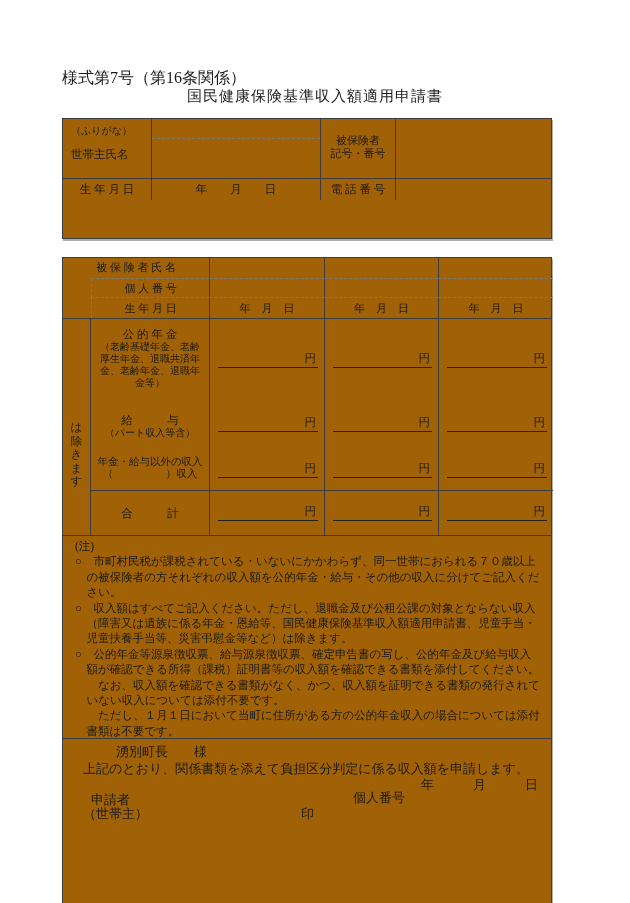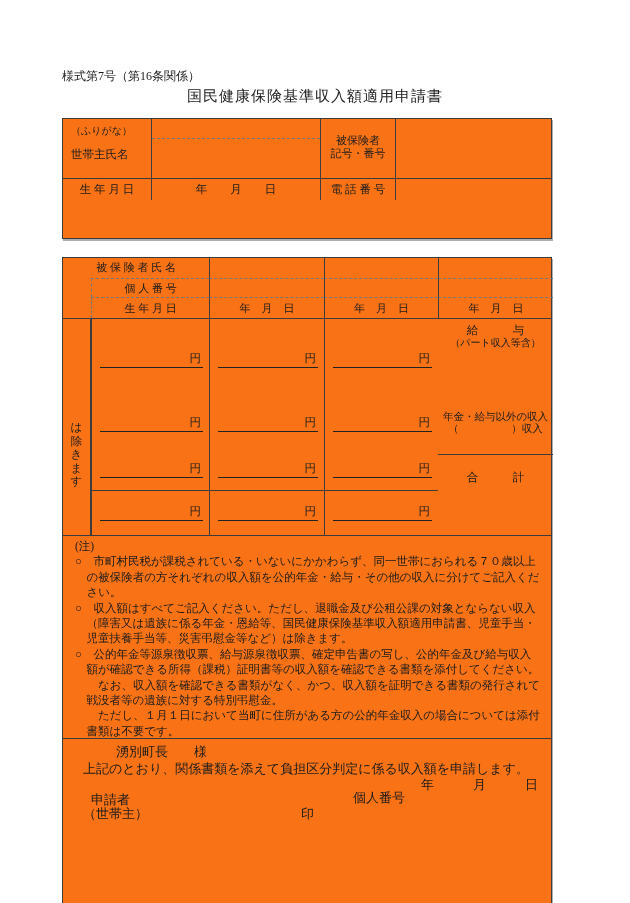--- a/index.html
+++ b/index.html
@@ -4,24 +4,24 @@
 <style>
   html,body{margin:0;padding:0;}
   .page{
     position:relative;
     width:630px;height:903px;
     background:#ffffff;
     font-family:"Liberation Serif","DejaVu Serif",serif;
     color:#1b1b1b;
     overflow:hidden;
   }
-  .form-number{position:absolute;left:62px;top:68px;font-size:12px;}
+  .form-number{position:absolute;left:62px;top:68px;font-size:16px;}
   .form-title{position:absolute;left:0;top:87px;width:630px;text-align:center;font-size:15px;letter-spacing:1px;}
 
-  .box{position:absolute;left:62px;width:490px;border:1px solid #3c3c3c;box-sizing:border-box;background:#f97316;box-shadow:1px 2px 0 #aeaeae;}
+  .box{position:absolute;left:62px;width:490px;border:1px solid #3c3c3c;box-sizing:border-box;background:#a16207;box-shadow:1px 2px 0 #aeaeae;}
   .t1{top:118px;height:121px;}
   .t2{top:257px;height:684px;}
 
   
   .t1r{display:grid;grid-template-columns:88px 169px 75px 158px;}
   .t1r1{height:59px;}
   .t1r2{height:21px;border-top:1px solid #3c3c3c;}
   .t1r1 > div, .t1r2 > div{box-sizing:border-box;}
   .bl{border-left:1px solid #3c3c3c;}
   .who-label{font-size:11.5px;padding:5px 0 0 8px;line-height:14px;}
@@ -124,20 +124,27 @@
       <div class="hc sol-left dash-top lh21">年　月　日</div>
       <div class="hc sol-left dash-top lh21">年　月　日</div>
       <div class="hc sol-left dash-top lh21">年　月　日</div>
     </div>
 
     <div class="t2grid t2income">
       <div class="side-cell">
         <div class="vert">は除きます</div>
       </div>
 
+      <div class="inc-label pension-cell">
+        <div>公 的 年 金</div>
+        <span class="sub">（老齢基礎年金、老齢</span>
+        <span class="sub">厚生年金、退職共済年</span>
+        <span class="sub">金、老齢年金、退職年</span>
+        <span class="sub">金等）</span>
+      </div>
       <div class="data-cell sol-left">
           <div class="yen y1">円</div>
         </div>
       <div class="data-cell sol-left">
           <div class="yen y1">円</div>
         </div>
       <div class="data-cell sol-left">
           <div class="yen y1">円</div>
         </div>
 
@@ -185,21 +192,21 @@
       <div>(注)</div>
       <div>○　市町村民税が課税されている・いないにかかわらず、同一世帯におられる７０歳以上</div>
       <div>　の被保険者の方それぞれの収入額を公的年金・給与・その他の収入に分けてご記入くだ</div>
       <div>　さい。</div>
       <div>○　収入額はすべてご記入ください。ただし、退職金及び公租公課の対象とならない収入</div>
       <div>　（障害又は遺族に係る年金・恩給等、国民健康保険基準収入額適用申請書、児童手当・</div>
       <div>　児童扶養手当等、災害弔慰金等など）は除きます。</div>
       <div>○　公的年金等源泉徴収票、給与源泉徴収票、確定申告書の写し、公的年金及び給与収入</div>
       <div>　額が確認できる所得（課税）証明書等の収入額を確認できる書類を添付してください。</div>
       <div>　　なお、収入額を確認できる書類がなく、かつ、収入額を証明できる書類の発行されて</div>
-      <div>　戦没者等の遺族に対する特別弔慰金。</div>
+      <div>　いない収入については添付不要です。</div>
       <div>　　ただし、１月１日において当町に住所がある方の公的年金収入の場合については添付</div>
       <div>　書類は不要です。</div>
     </div>
 
     <div class="app">
       <div class="app-addressee">湧別町長　　様</div>
       <div class="app-statement">上記のとおり、関係書類を添えて負担区分判定に係る収入額を申請します。</div>
       <div class="app-date">年　　　月　　　日</div>
       <div class="app-applicant">申請者</div>
       <div class="app-householder">（世帯主）</div>

